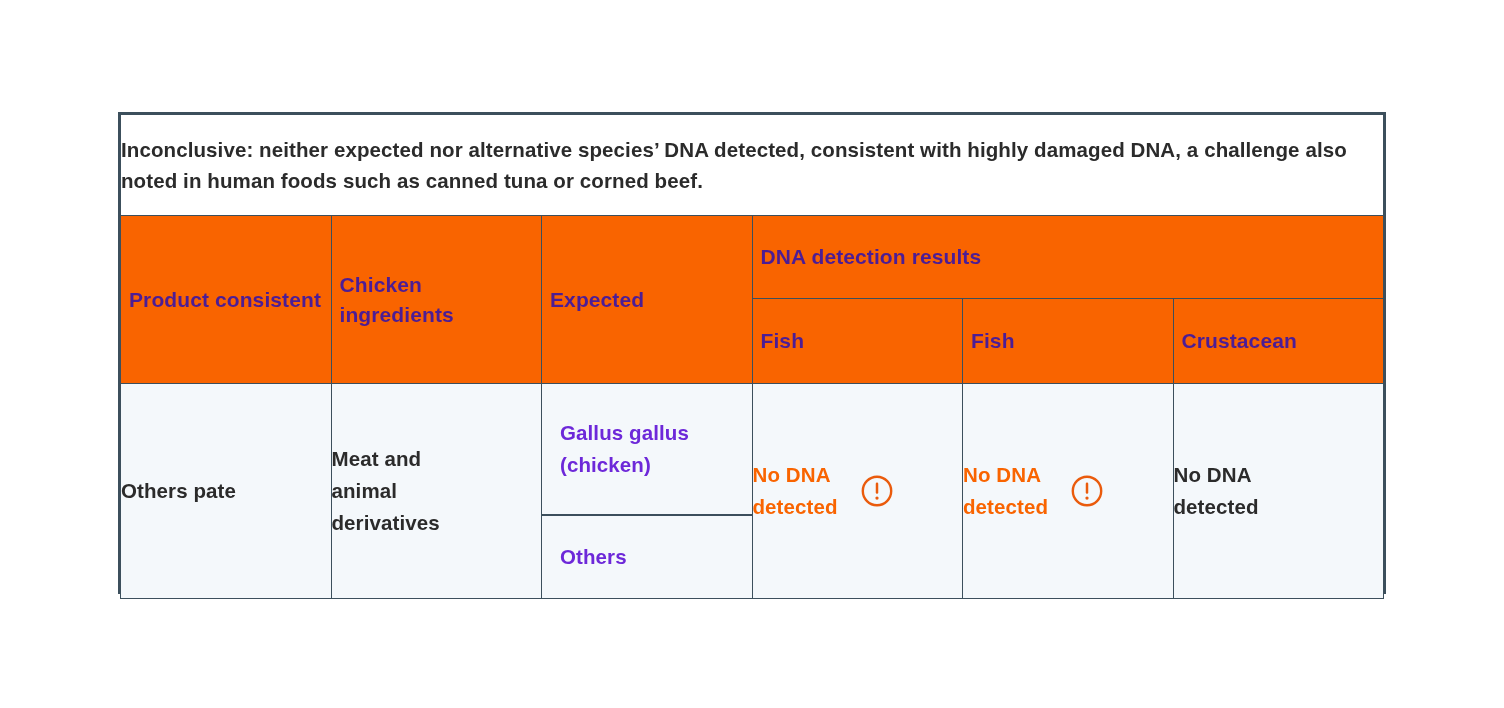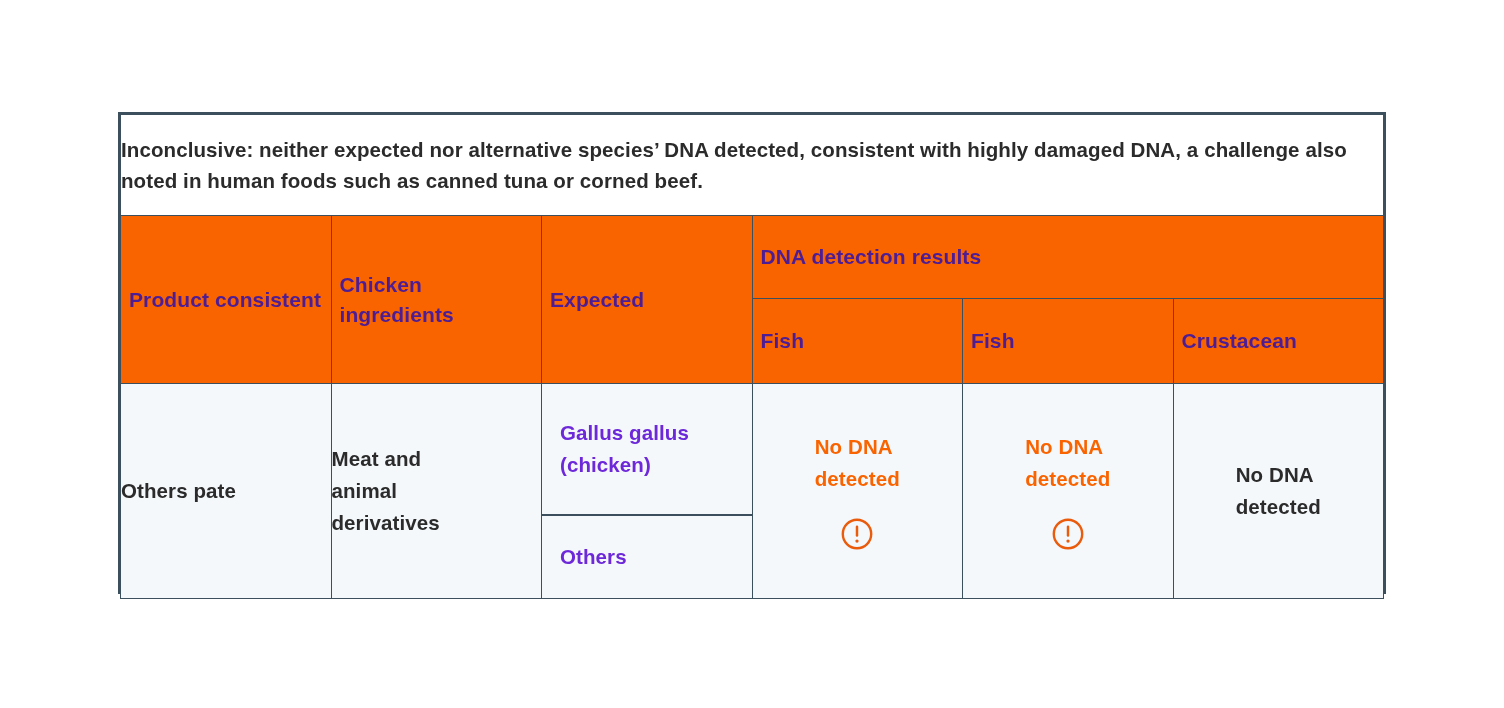--- a/index.html
+++ b/index.html
@@ -126,21 +126,20 @@
   }
   .split td.bot {
     height: 82px;
   }
 
   
   .result {
     display: flex;
     align-items: center;
     gap: 22px;
-    flex-direction: column;
   }
   .result .txt {
     white-space: pre-line;
   }
   .result.warn .txt {
     color: #f96400;
   }
   .result.plain .txt {
     color: #2b2b2b;
   }

